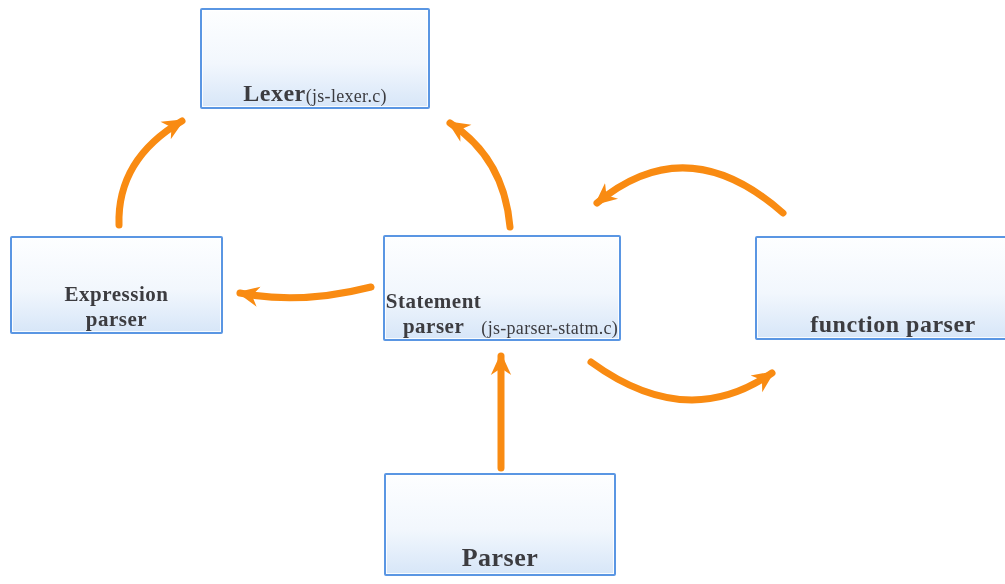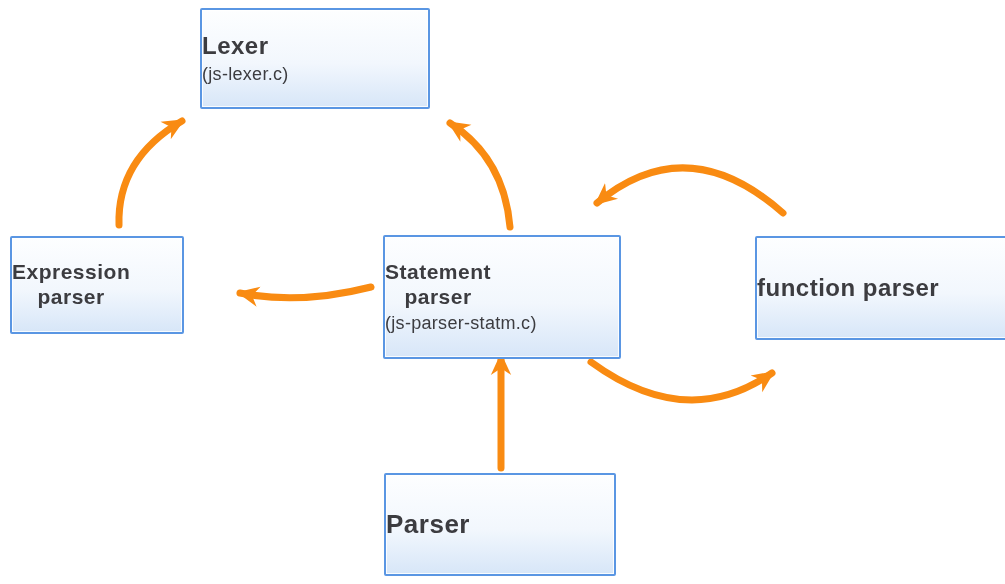--- a/index.html
+++ b/index.html
@@ -14,50 +14,51 @@
   }
   .arrows {
     position: absolute;
     left: 0; top: 0;
     width: 1005px; height: 584px;
     pointer-events: none;
   }
   .node {
     position: absolute;
     display: flex;
-    flex-direction: column;
-    align-items: flex-start;
+    flex-direction: row;
+    align-items: flex-end;
     justify-content: center;
     text-align: center;
     border: 2px solid #5a96e3;
     border-radius: 2px;
     background: linear-gradient(to bottom, #fdfeff 0%, #f2f7fd 55%, #d7e6f8 100%);
     box-shadow: inset 0 0 0 1px rgba(255,255,255,0.85);
     color: #3c3c40;
+    font-family: Liberation Serif, serif;
   }
   .node .title {
     font-weight: 700;
     white-space: pre-line;
     line-height: 1.18;
     letter-spacing: 0.5px;
   }
   .node .subtitle {
     font-weight: 400;
     margin-top: 3px;
     letter-spacing: 0.3px;
   }
   #node-lexer      { left: 200px; top: 8px;   width: 230px; height: 101px; }
   #node-lexer .title    { font-size: 24px; }
   #node-lexer .subtitle { font-size: 18px; }
 
-  #node-expression { left: 10px;  top: 236px; width: 174px; height: 98px; }
+  #node-expression { left: 10px;  top: 236px; width: 213px; height: 98px; }
   #node-expression .title    { font-size: 21px; }
   #node-expression .subtitle { font-size: 19px; }
 
-  #node-statement  { left: 383px; top: 235px; width: 238px; height: 124px; }
+  #node-statement  { left: 383px; top: 235px; width: 238px; height: 106px; }
   #node-statement .title    { font-size: 21px; }
   #node-statement .subtitle { font-size: 18px; }
 
   #node-function   { left: 755px; top: 236px; width: 276px; height: 104px; }
   #node-function .title    { font-size: 24px; }
   #node-function .subtitle { font-size: 18px; }
 
   #node-parser     { left: 384px; top: 473px; width: 232px; height: 103px; }
   #node-parser .title    { font-size: 26px; }
   #node-parser .subtitle { font-size: 19px; }

